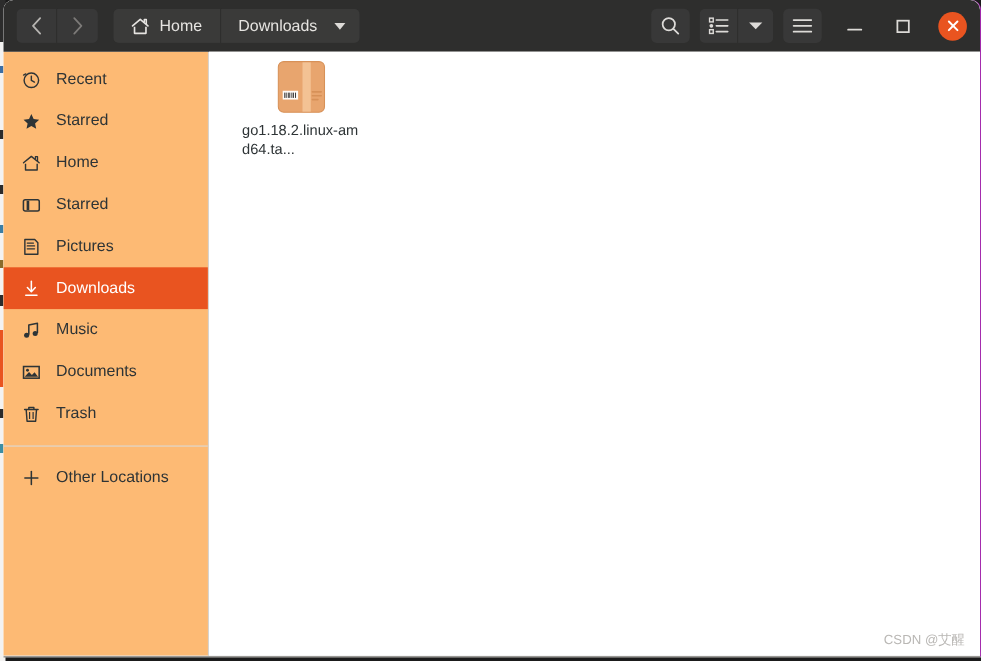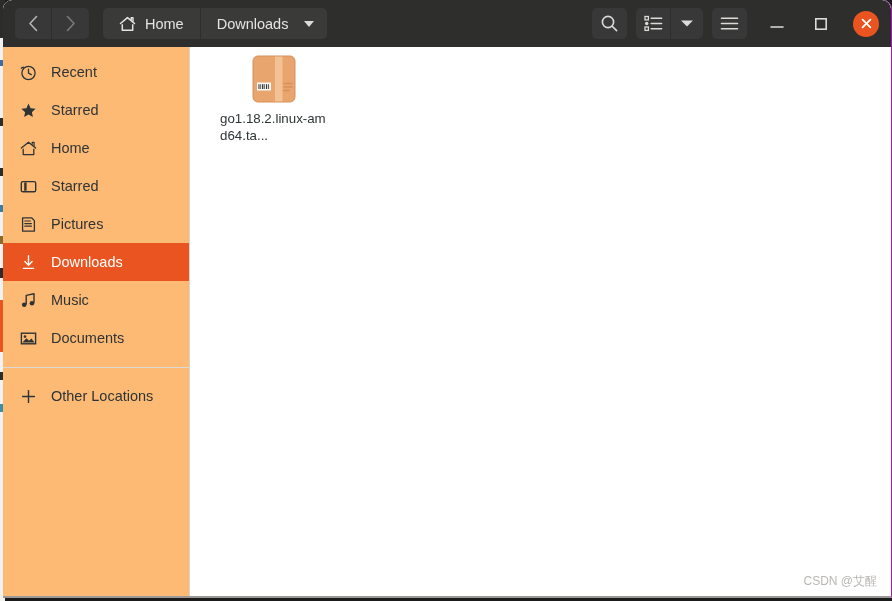--- a/index.html
+++ b/index.html
@@ -401,20 +401,32 @@
           <svg width="17" height="17" viewBox="0 0 17 17">
             <rect x="1.4" y="3.2" width="14.2" height="10.6" fill="none" stroke="#2e3436" stroke-width="1.4"></rect>
             <circle cx="5" cy="6.6" r="1.3" fill="#2e3436"></circle>
             <path d="M2.4 12.4 L6.4 8.2 L9 10.8 L11.4 8.4 L14.6 12.4 Z" fill="#2e3436"></path>
           </svg>
         </span>
         <span>Documents</span>
       </div>
 
 
+      <div class="side-item">
+        <span class="sicon">
+          <svg width="17" height="17" viewBox="0 0 17 17">
+            <path d="M2.4 4.2 L14.6 4.2" stroke="#2e3436" stroke-width="1.4" stroke-linecap="round"></path>
+            <path d="M6.2 4.2 L6.2 2.4 L10.8 2.4 L10.8 4.2" fill="none" stroke="#2e3436" stroke-width="1.3" stroke-linejoin="round"></path>
+            <path d="M3.8 4.2 L4.6 15 L12.4 15 L13.2 4.2" fill="none" stroke="#2e3436" stroke-width="1.3" stroke-linejoin="round"></path>
+            <line x1="6.9" y1="6.6" x2="6.9" y2="12.8" stroke="#2e3436" stroke-width="1.1"></line>
+            <line x1="10.1" y1="6.6" x2="10.1" y2="12.8" stroke="#2e3436" stroke-width="1.1"></line>
+          </svg>
+        </span>
+        <span>Trash</span>
+      </div>
 
       <div class="side-divider"></div>
 
       <div class="side-item">
         <span class="sicon">
           <svg width="17" height="17" viewBox="0 0 17 17">
             <line x1="8.5" y1="2.6" x2="8.5" y2="14.4" stroke="#2e3436" stroke-width="1.4" stroke-linecap="round"></line>
             <line x1="2.6" y1="8.5" x2="14.4" y2="8.5" stroke="#2e3436" stroke-width="1.4" stroke-linecap="round"></line>
           </svg>
         </span>

